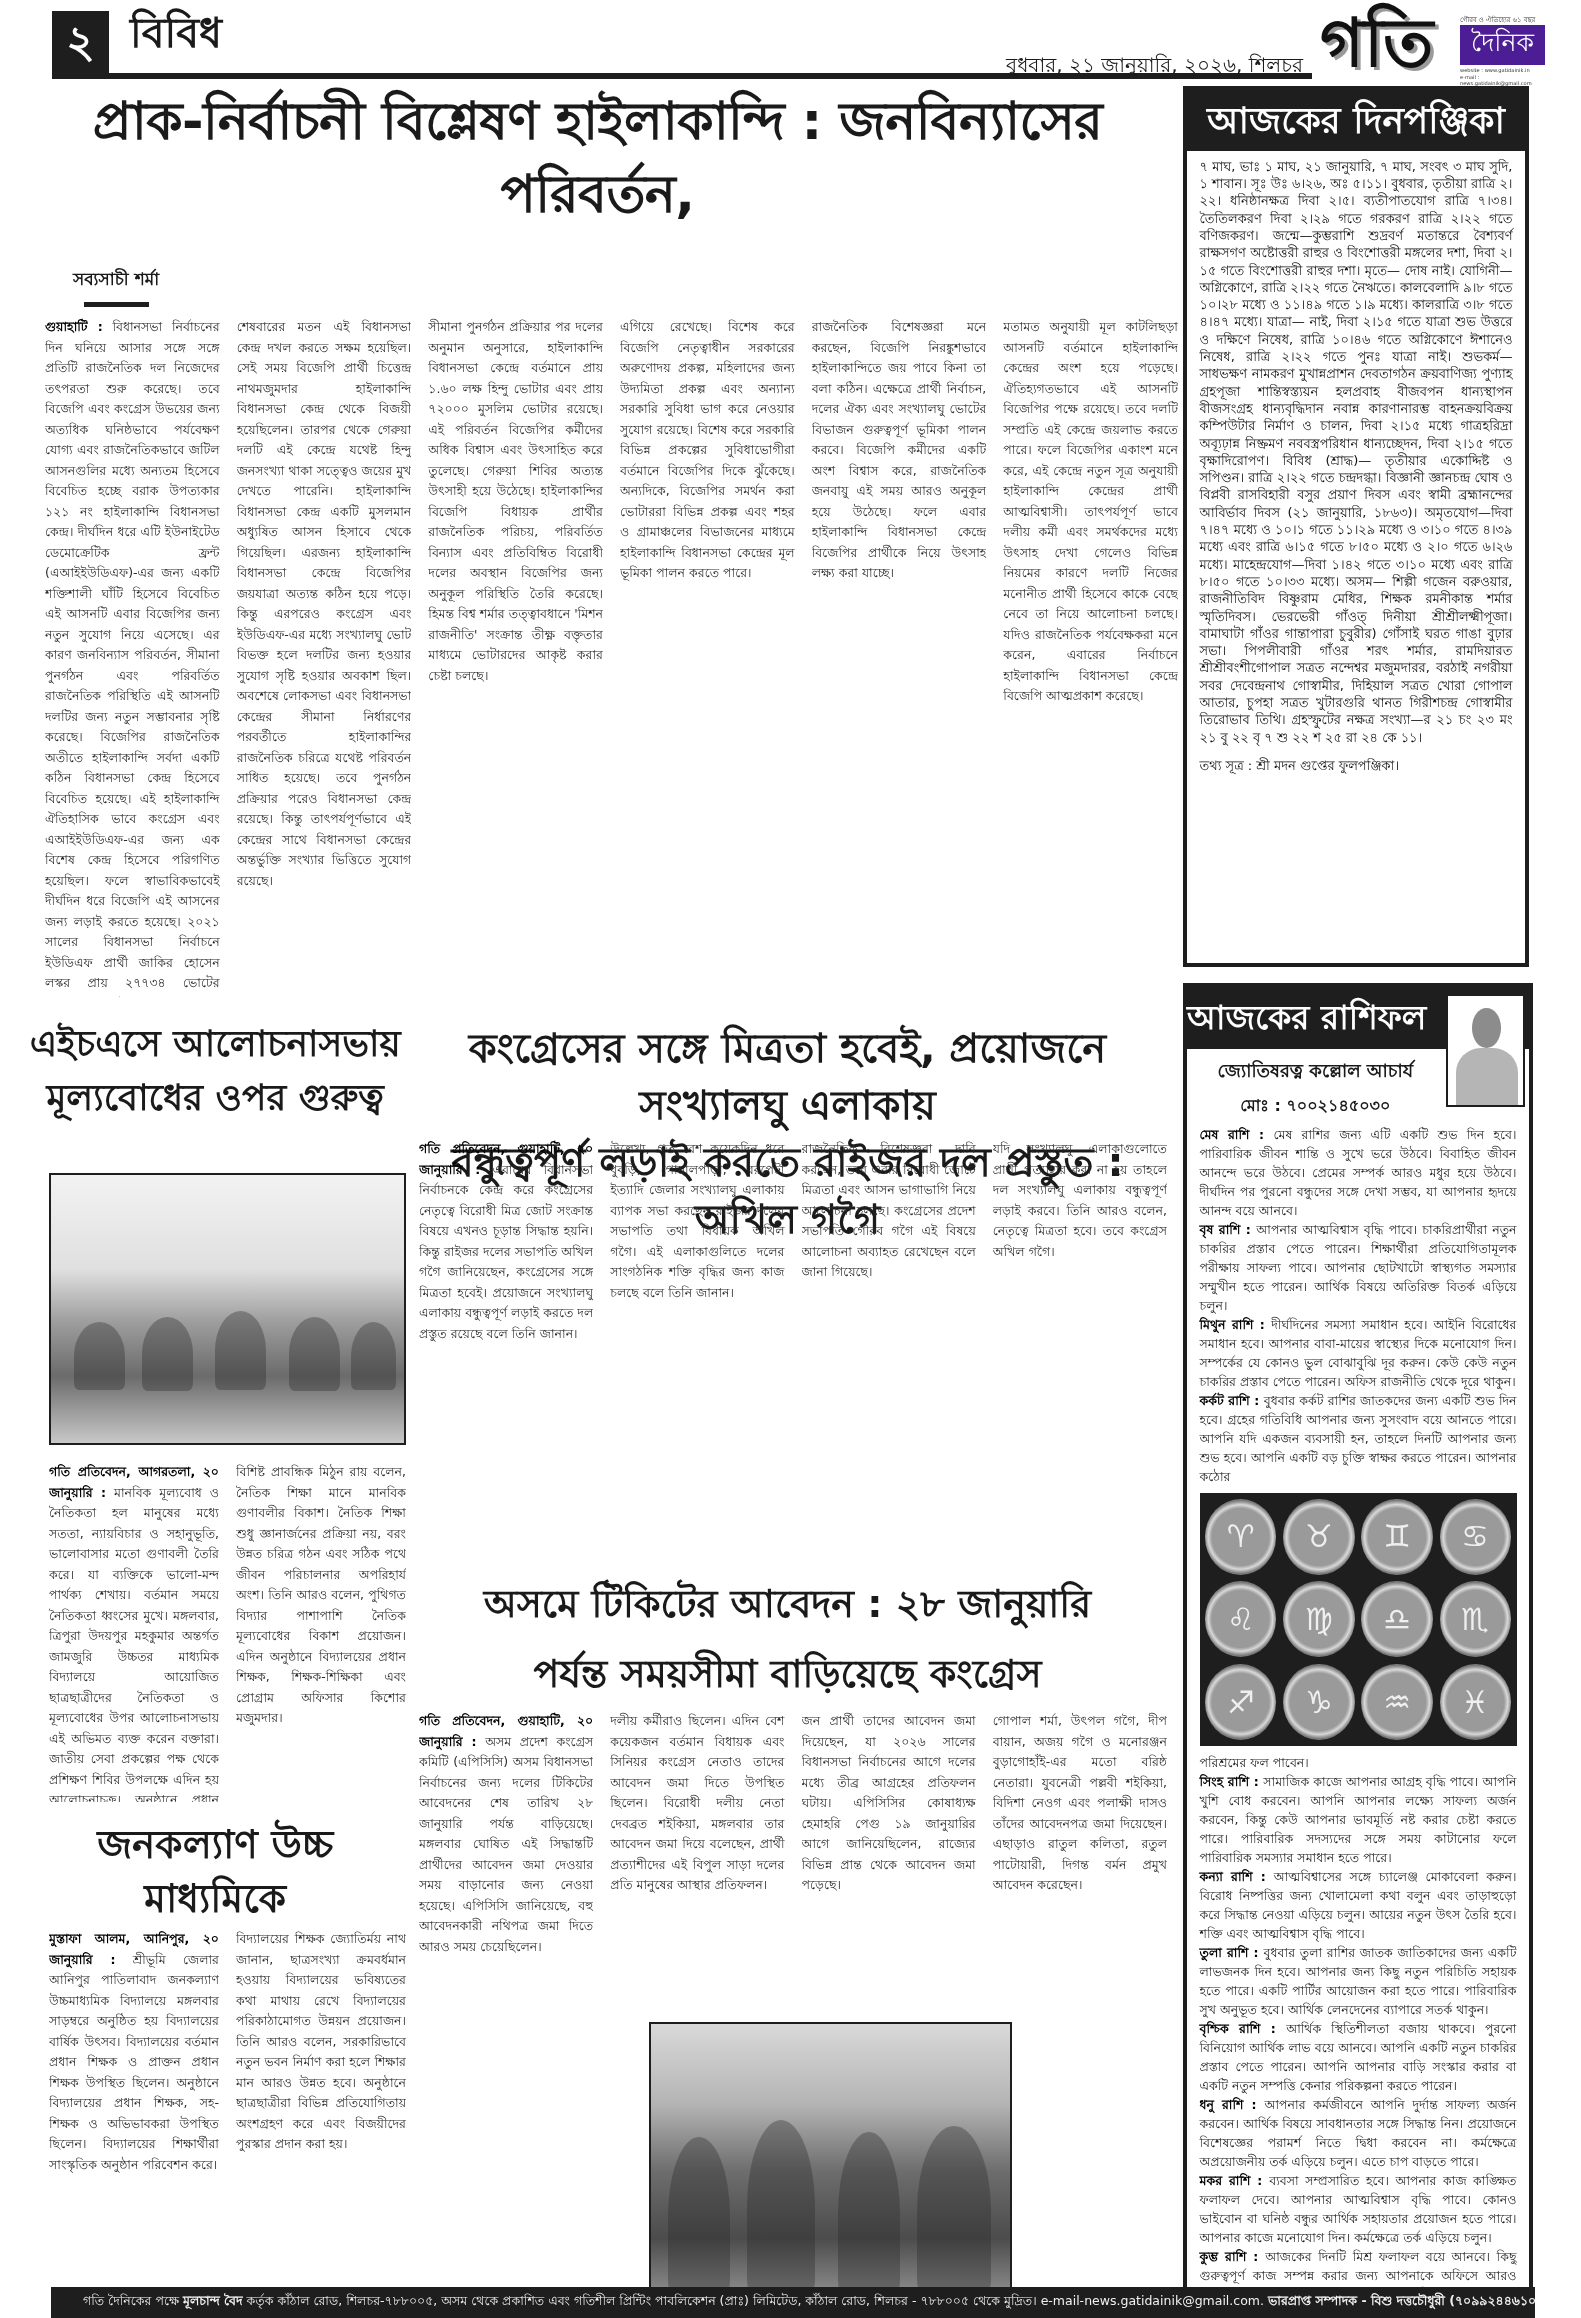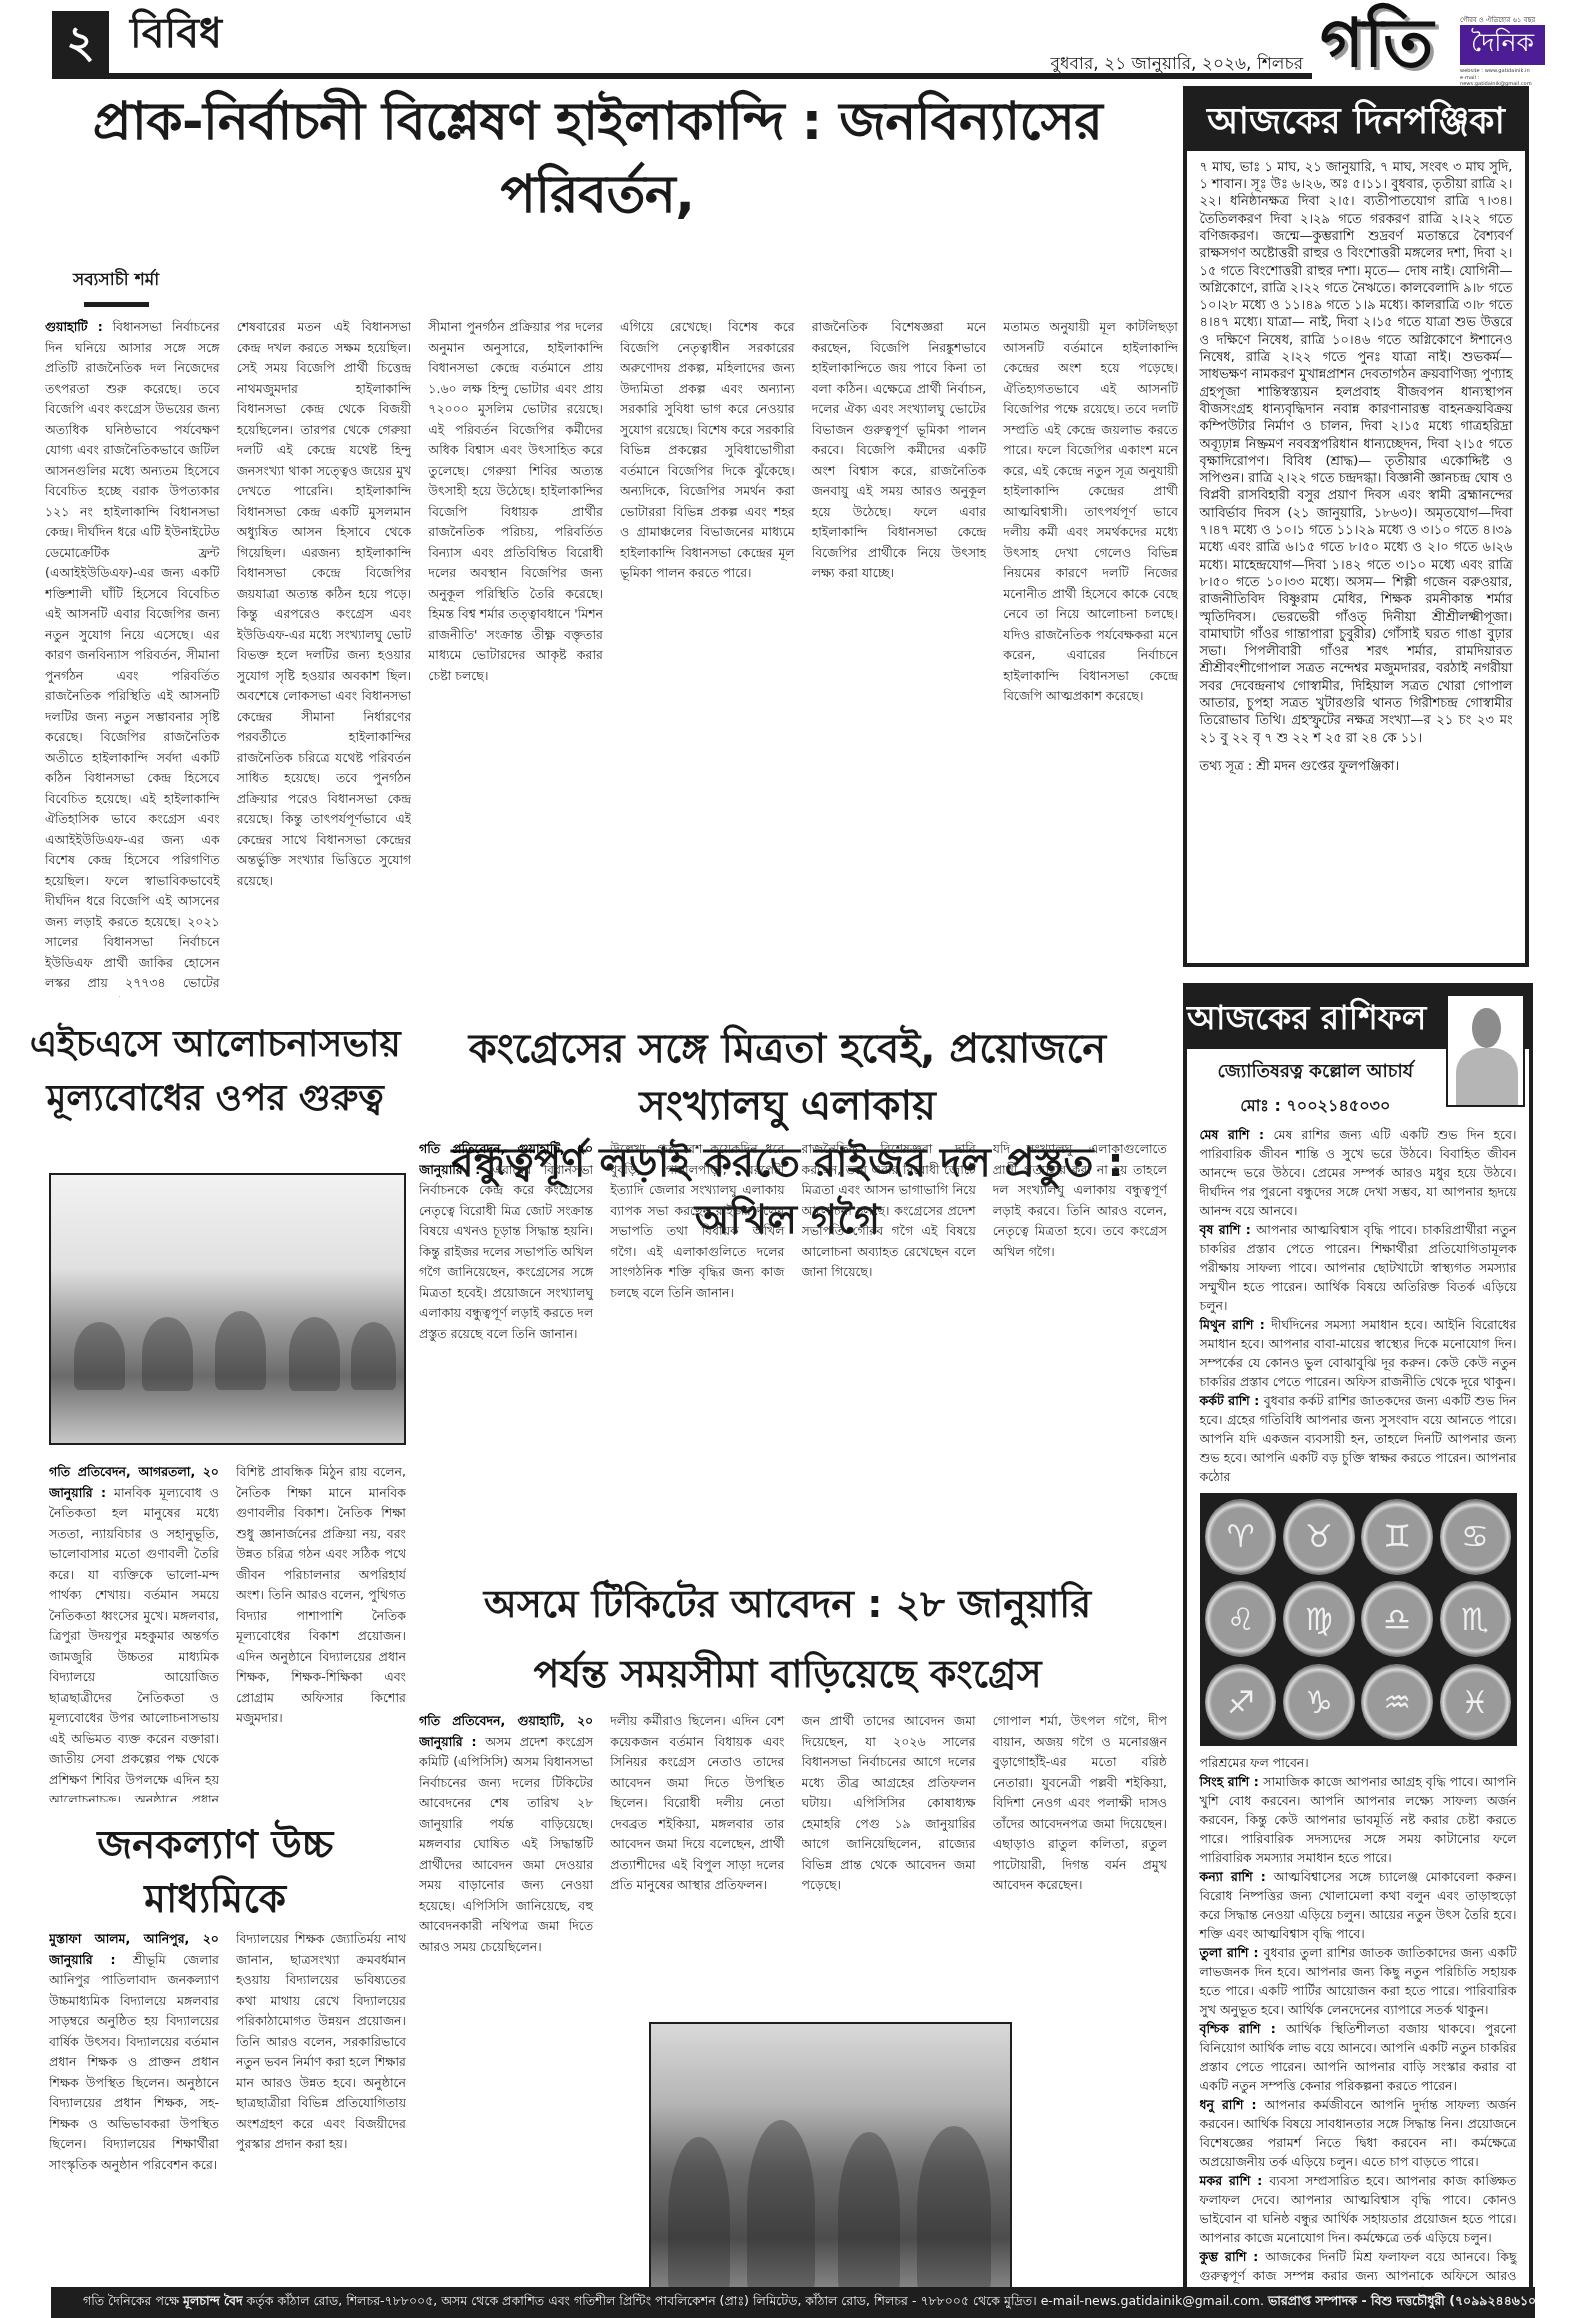--- a/index.html
+++ b/index.html
@@ -7,21 +7,21 @@
   body { position: relative; font-family: "DejaVu Sans", "Liberation Sans", sans-serif; color: #1a1a1a; }
 
   
   .page-num {
     position: absolute; left: 52px; top: 11.3px; width: 57px; height: 68px;
     background: #1e1e1e; color: #fff; font-size: 44px; font-weight: bold;
     display: flex; align-items: center; justify-content: center;
   }
   .section-title { position: absolute; left: 130px; top: 12.5px; font-size: 41px; font-weight: bold; line-height: 1; }
   .head-rule { position: absolute; left: 52px; top: 73px; width: 1260px; height: 5.7px; background: #1e1e1e; }
-  .dateline { position: absolute; left: 906px; top: 50px; width: 397px; text-align: right; font-size: 17px; }
+  .dateline { position: absolute; left: 906px; top: 50px; width: 397px; text-align: right; font-size: 20px; }
   .logo { position: absolute; left: 1320px; top: 10.2px; width: 249px; height: 74px; }
   .logo-word { position: absolute; left: 0; top: 0; font-size: 67px; font-weight: bold; line-height: 1; color: #111;
                text-shadow: 3.4px 3.4px 0 #9a9a9a; }
   .logo-tag { position: absolute; left: 140px; top: 3.4px; font-size: 6.8px; color: #333; white-space: nowrap; }
   .logo-box { position: absolute; left: 140px; top: 14.7px; width: 85px; height: 40px; background: #4c1d95;
               color: #fff; font-size: 25px; font-weight: normal; display: flex; align-items: center; justify-content: center; }
   .logo-sub { position: absolute; left: 140px; top: 57px; font-size: 5.1px; color: #333; line-height: 1.3; width: 91px; }
 
   
   .lead-headline { position: absolute; left: 34px; top: 85px; width: 1127px; text-align: center;

